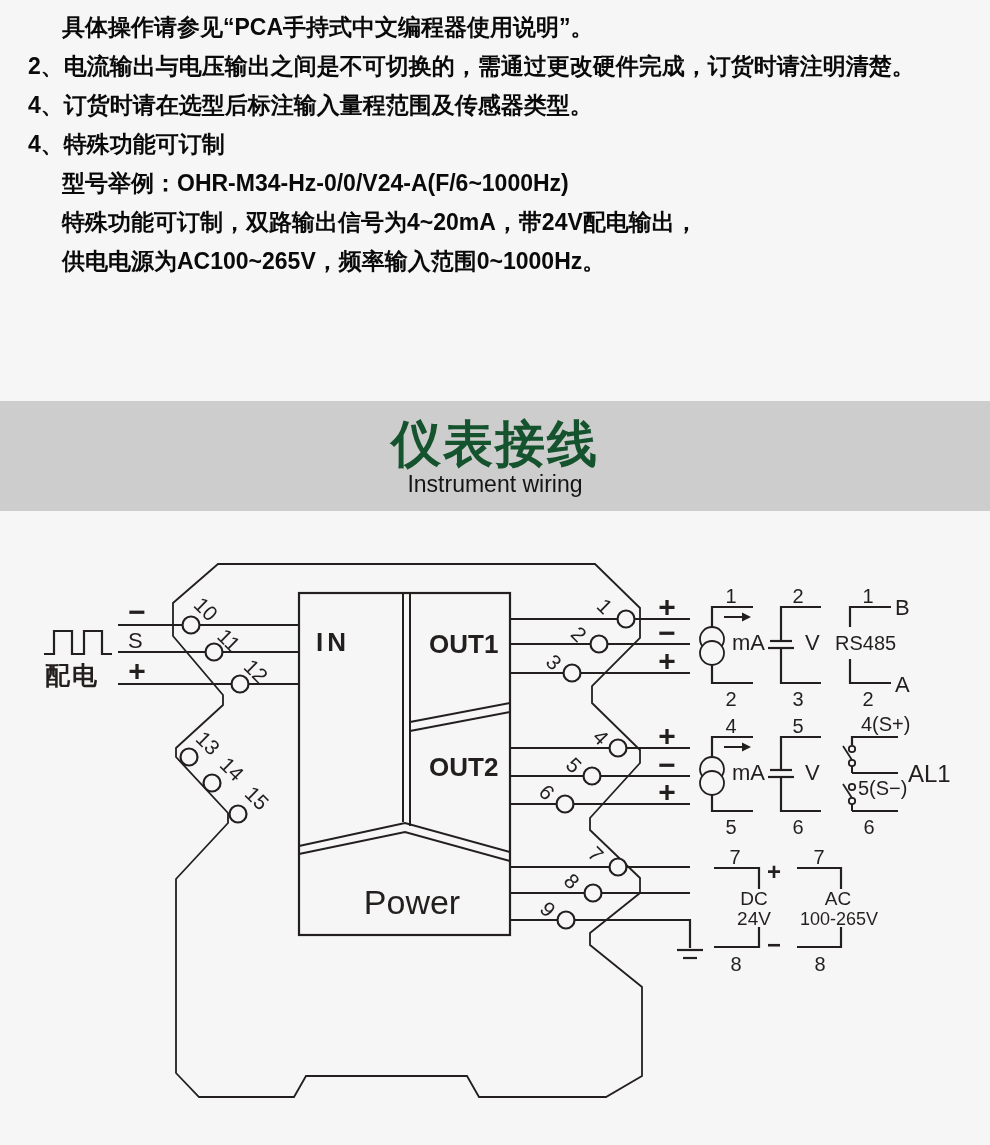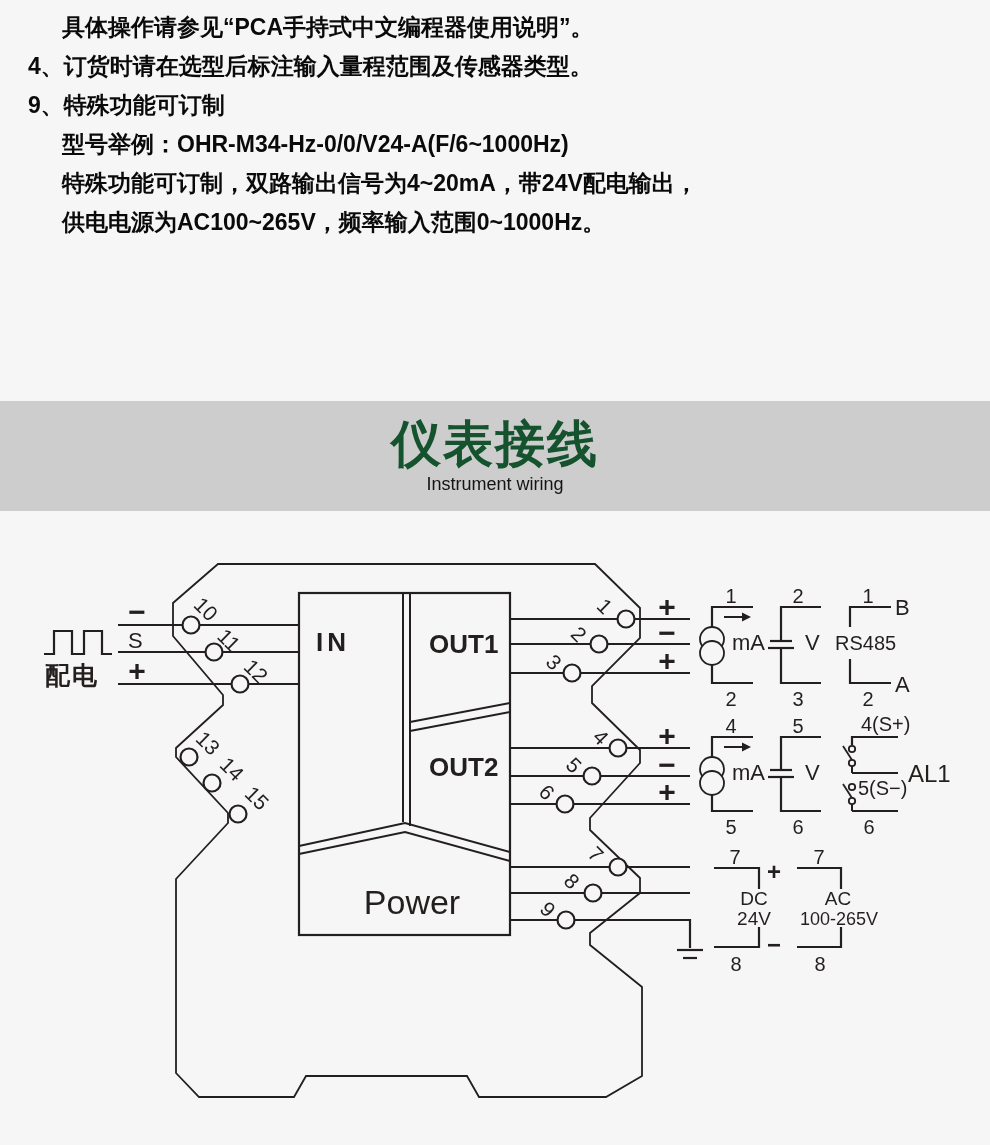--- a/index.html
+++ b/index.html
@@ -5,21 +5,21 @@
   html,body{margin:0;padding:0;}
   .page{position:relative;width:990px;height:1145px;background:#f6f6f6;overflow:hidden;
         font-family:"Liberation Sans",sans-serif;color:#0a0a0a;}
   .notes{position:absolute;top:8px;left:28px;right:12px;}
   .notes-title{font-size:23px;font-weight:bold;line-height:34px;margin-bottom:8px;}
   .note-line{font-size:23px;font-weight:bold;line-height:39px;white-space:nowrap;}
   .note-line.indent{margin-left:34px;}
   .banner{position:absolute;top:401px;left:0;width:990px;height:110px;background:#cecdcd;
           display:flex;flex-direction:column;align-items:center;justify-content:center;}
   .banner-title{font-size:50px;font-weight:bold;color:#14532d;line-height:54px;letter-spacing:2px;}
-  .banner-sub{font-size:18px;color:#141414;line-height:22px;margin-top:2px;}
+  .banner-sub{font-size:23px;color:#141414;line-height:22px;margin-top:2px;}
   .diagram{position:absolute;top:511px;left:0;}
   svg text{font-family:"Liberation Sans",sans-serif;fill:#241f1f;}
   .ink{stroke:#241f1f;fill:none;}
   .w22{stroke-width:2.2;} .w18{stroke-width:1.8;} .w20{stroke-width:2;}
   .term{fill:#f6f6f6;stroke:#241f1f;stroke-width:2.2;}
   .contact{fill:#f6f6f6;stroke:#241f1f;stroke-width:1.8;}
   .tnum{font-size:21px;text-anchor:middle;dominant-baseline:central;}
   .sign{font-size:30px;font-weight:bold;text-anchor:middle;}
   .mlabel{font-size:26px;font-weight:bold;}
   .olabel{font-size:22px;}
@@ -27,22 +27,23 @@
   .pnum{font-size:20px;text-anchor:middle;}
   .ptxt{font-size:19px;text-anchor:middle;}
 </style>
 </head>
 <body>
 
 <div class="page">
 
   <div class="notes">
     <div class="note-line indent">具体操作请参见“PCA手持式中文编程器使用说明”。</div>
+    <div class="note-line">2、电流输出与电压输出之间是不可切换的，需通过更改硬件完成，订货时请注明清楚。</div>
     <div class="note-line">4、订货时请在选型后标注输入量程范围及传感器类型。</div>
-    <div class="note-line">9、特殊功能可订制</div>
+    <div class="note-line">4、特殊功能可订制</div>
     <div class="note-line indent">型号举例：OHR-M34-Hz-0/0/V24-A(F/6~1000Hz)</div>
     <div class="note-line indent">特殊功能可订制，双路输出信号为4~20mA，带24V配电输出，</div>
     <div class="note-line indent">供电电源为AC100~265V，频率输入范围0~1000Hz。</div>
   </div>
 
   <div class="banner">
     <div class="banner-title">仪表接线</div>
     <div class="banner-sub">Instrument wiring</div>
   </div>
 

